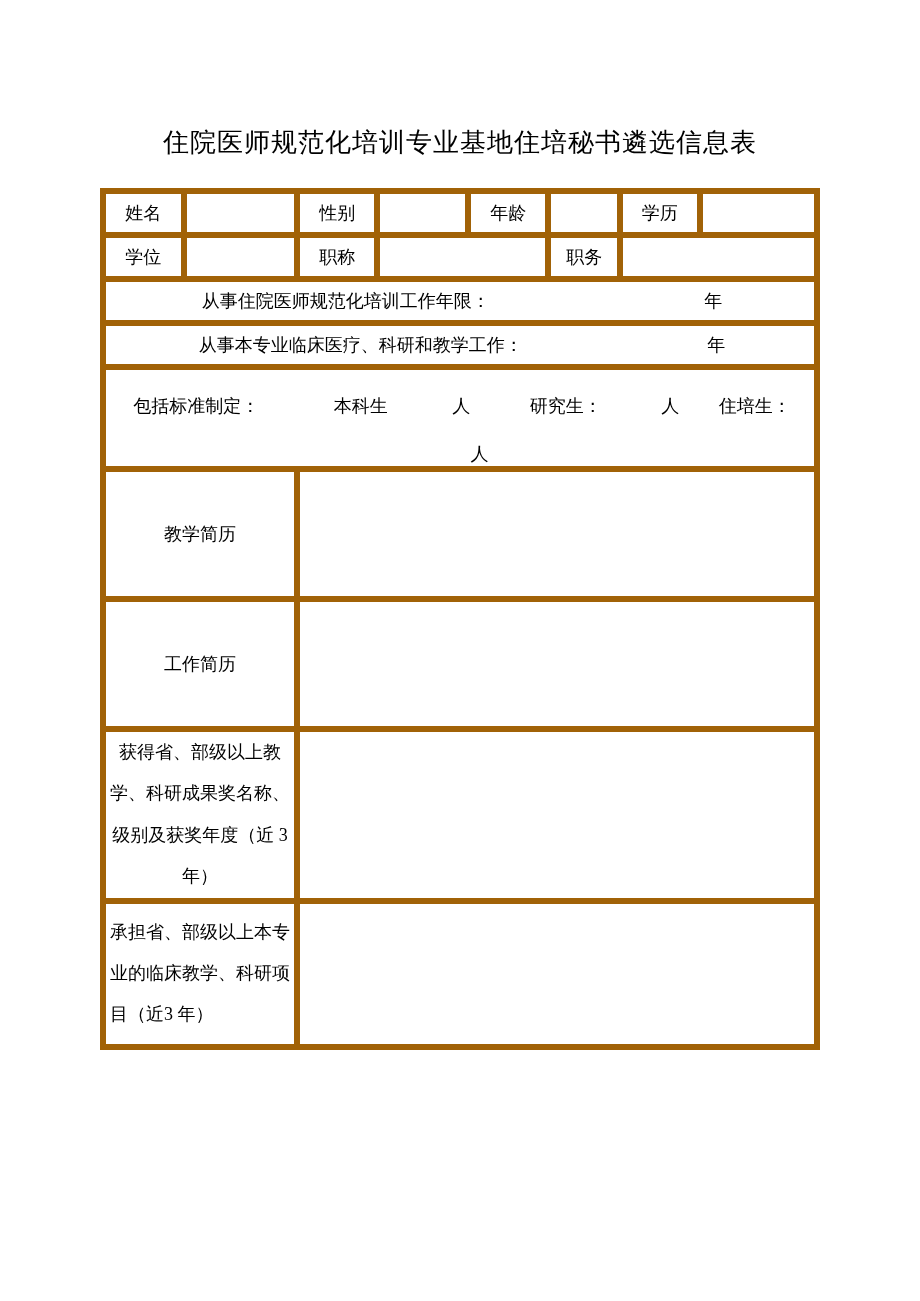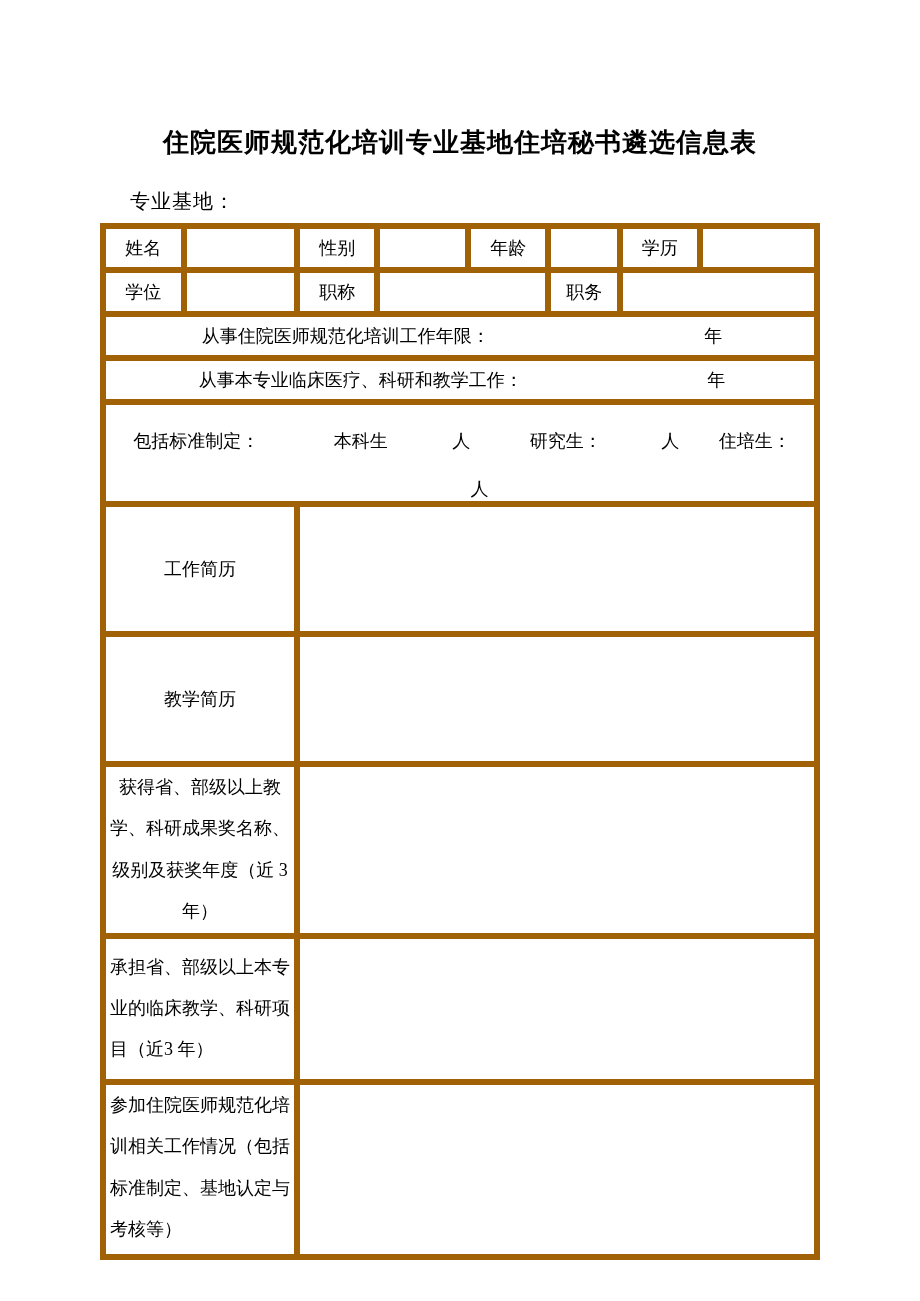--- a/index.html
+++ b/index.html
@@ -13,21 +13,21 @@
       width: 920px;
       height: 1301px;
       position: relative;
     }
     .page {
       padding: 125px 100px 0 100px;
     }
     .title {
       text-align: center;
       font-size: 26px;
-      font-weight: bold;
+      font-weight: normal;
       font-family: "SimHei", "黑体", sans-serif;
       margin-bottom: 28px;
       letter-spacing: 1px;
     }
     .subtitle {
       font-size: 20px;
       margin-bottom: 8px;
       padding-left: 30px;
       letter-spacing: 1px;
     }
@@ -103,21 +103,20 @@
     .sp3 { margin-left: 55px; }
     .sp4 { margin-left: 55px; }
     .sp5 { margin-left: 35px; }
     .sp6 { margin-left: 35px; }
   </style>
 </head>
 <body>
 
 <div class="page">
   <h1 class="title">住院医师规范化培训专业基地住培秘书遴选信息表</h1>
-  <div class="subtitle">专业基地：</div>
 
   <table>
     <colgroup>
       <col style="width:11.3%">
       <col style="width:15.9%">
       <col style="width:11.2%">
       <col style="width:12.7%">
       <col style="width:11.3%">
       <col style="width:10.0%">
       <col style="width:11.2%">
@@ -165,39 +164,35 @@
         <span class="stu-block sp1">本科生</span>
         <span class="stu-block sp2">人</span>
         <span class="stu-block sp3">研究生：</span>
         <span class="stu-block sp4">人</span>
         <span class="stu-block sp5">住培生：</span>
         <span class="stu-block sp6">人</span>
       </td>
     </tr>
 
     <tr class="resume-row">
-      <td colspan="2" class="resume-label">工作简历</td>
+      <td colspan="2" class="resume-label">教学简历</td>
       <td colspan="6"></td>
     </tr>
 
     <tr class="resume-row">
-      <td colspan="2" class="resume-label">教学简历</td>
+      <td colspan="2" class="resume-label">工作简历</td>
       <td colspan="6"></td>
     </tr>
 
     <tr class="tall-row">
       <td colspan="2" class="tall-label">获得省、部级以上教学、科研成果奖名称、级别及获奖年度（近 3 年）</td>
       <td colspan="6"></td>
     </tr>
 
     <tr class="mid-row">
       <td colspan="2" class="mid-label">承担省、部级以上本专业的临床教学、科研项目（近3 年）</td>
       <td colspan="6"></td>
     </tr>
 
-    <tr class="last-row">
-      <td colspan="2" class="last-label">参加住院医师规范化培训相关工作情况（包括标准制定、基地认定与考核等）</td>
-      <td colspan="6"></td>
-    </tr>
 
   </tbody>
     </table>
 </div>
 
 </body></html>

